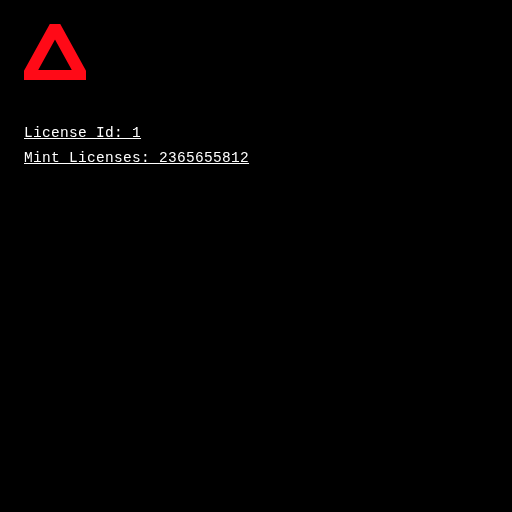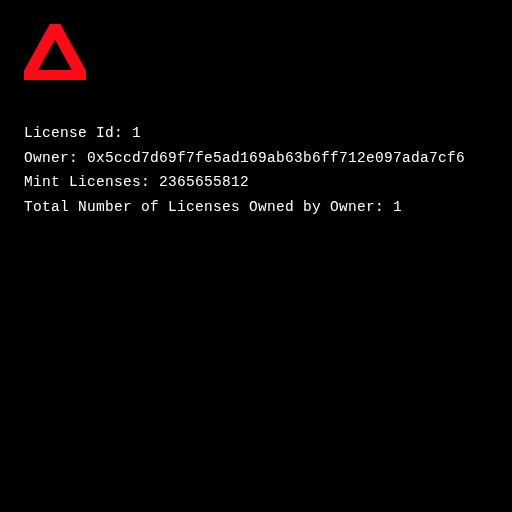--- a/index.html
+++ b/index.html
@@ -16,20 +16,21 @@
       padding: 24px;
       overflow: hidden;
     }
     .logo {
       margin-bottom: 36px;
     }
     .info {
       font-size: 14.5px;
       line-height: 1.7;
       letter-spacing: 0.3px;
+      text-decoration: underline;
     }
     .info-line {
       white-space: nowrap;
     }
     .label {
       color: #ffffff;
     }
     .value {
       color: #ffffff;
     }
@@ -41,21 +42,15 @@
   <svg width="62" height="56" viewBox="0 0 62 56">
     <path d="M31 3 L58 52 L4 52 Z" fill="none" stroke="#ff0a17" stroke-width="12" stroke-linejoin="miter"></path>
   </svg>
 </div>
 
 <div class="info">
   <div class="info-line">
     <span class="label">License Id: </span><span class="value">1</span>
   </div>
   <div class="info-line">
-    <span class="label">Owner: </span><span class="value">0x5ccd7d69f7fe5ad169ab63b6ff712e097ada7cf6</span>
-  </div>
-  <div class="info-line">
     <span class="label">Mint Licenses: </span><span class="value">2365655812</span>
-  </div>
-  <div class="info-line">
-    <span class="label">Total Number of Licenses Owned by Owner: </span><span class="value">1</span>
   </div>
 </div>
 
 </body></html>

